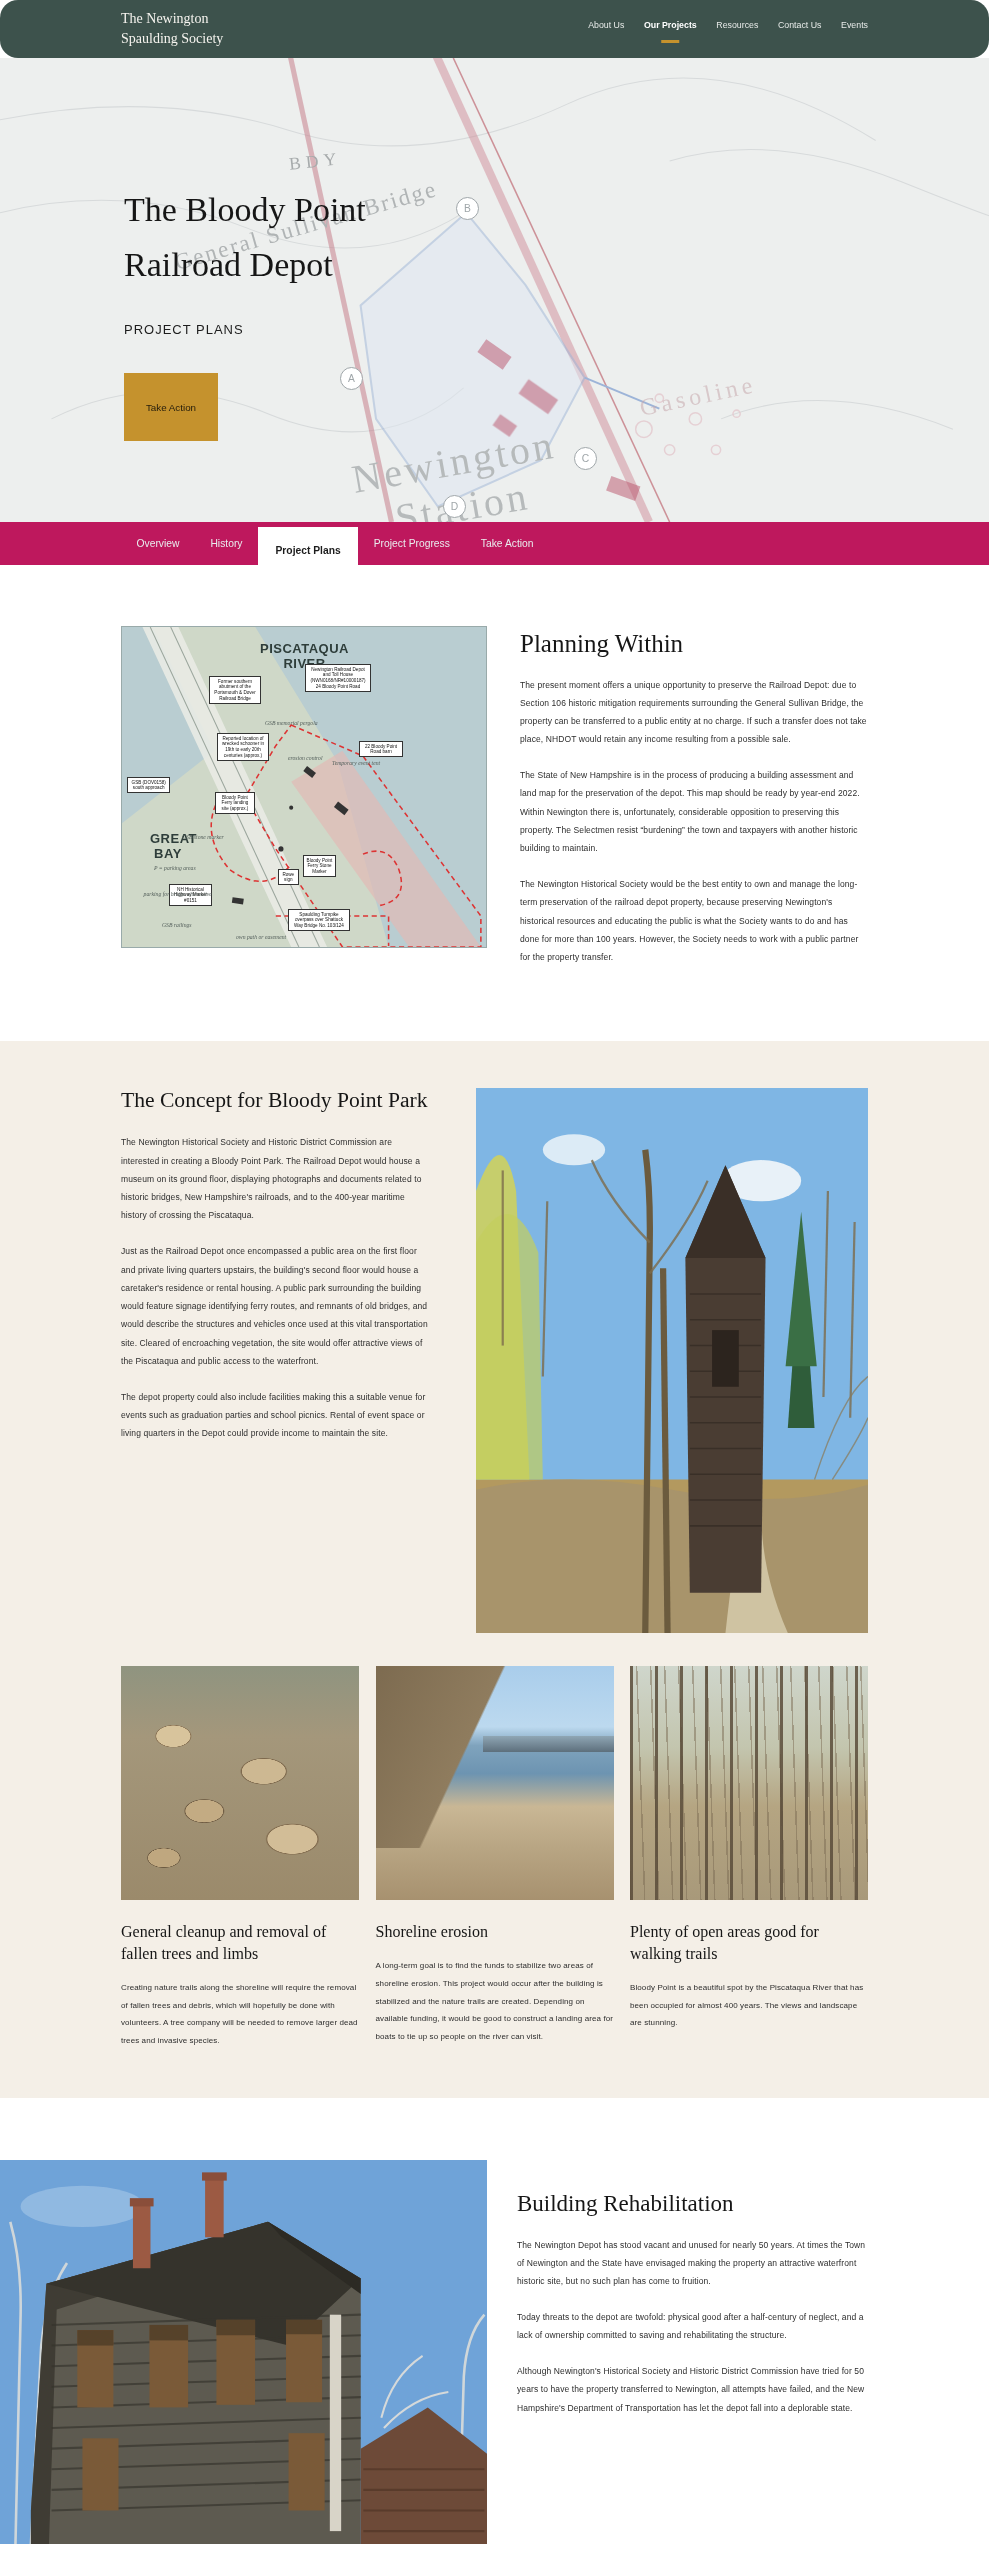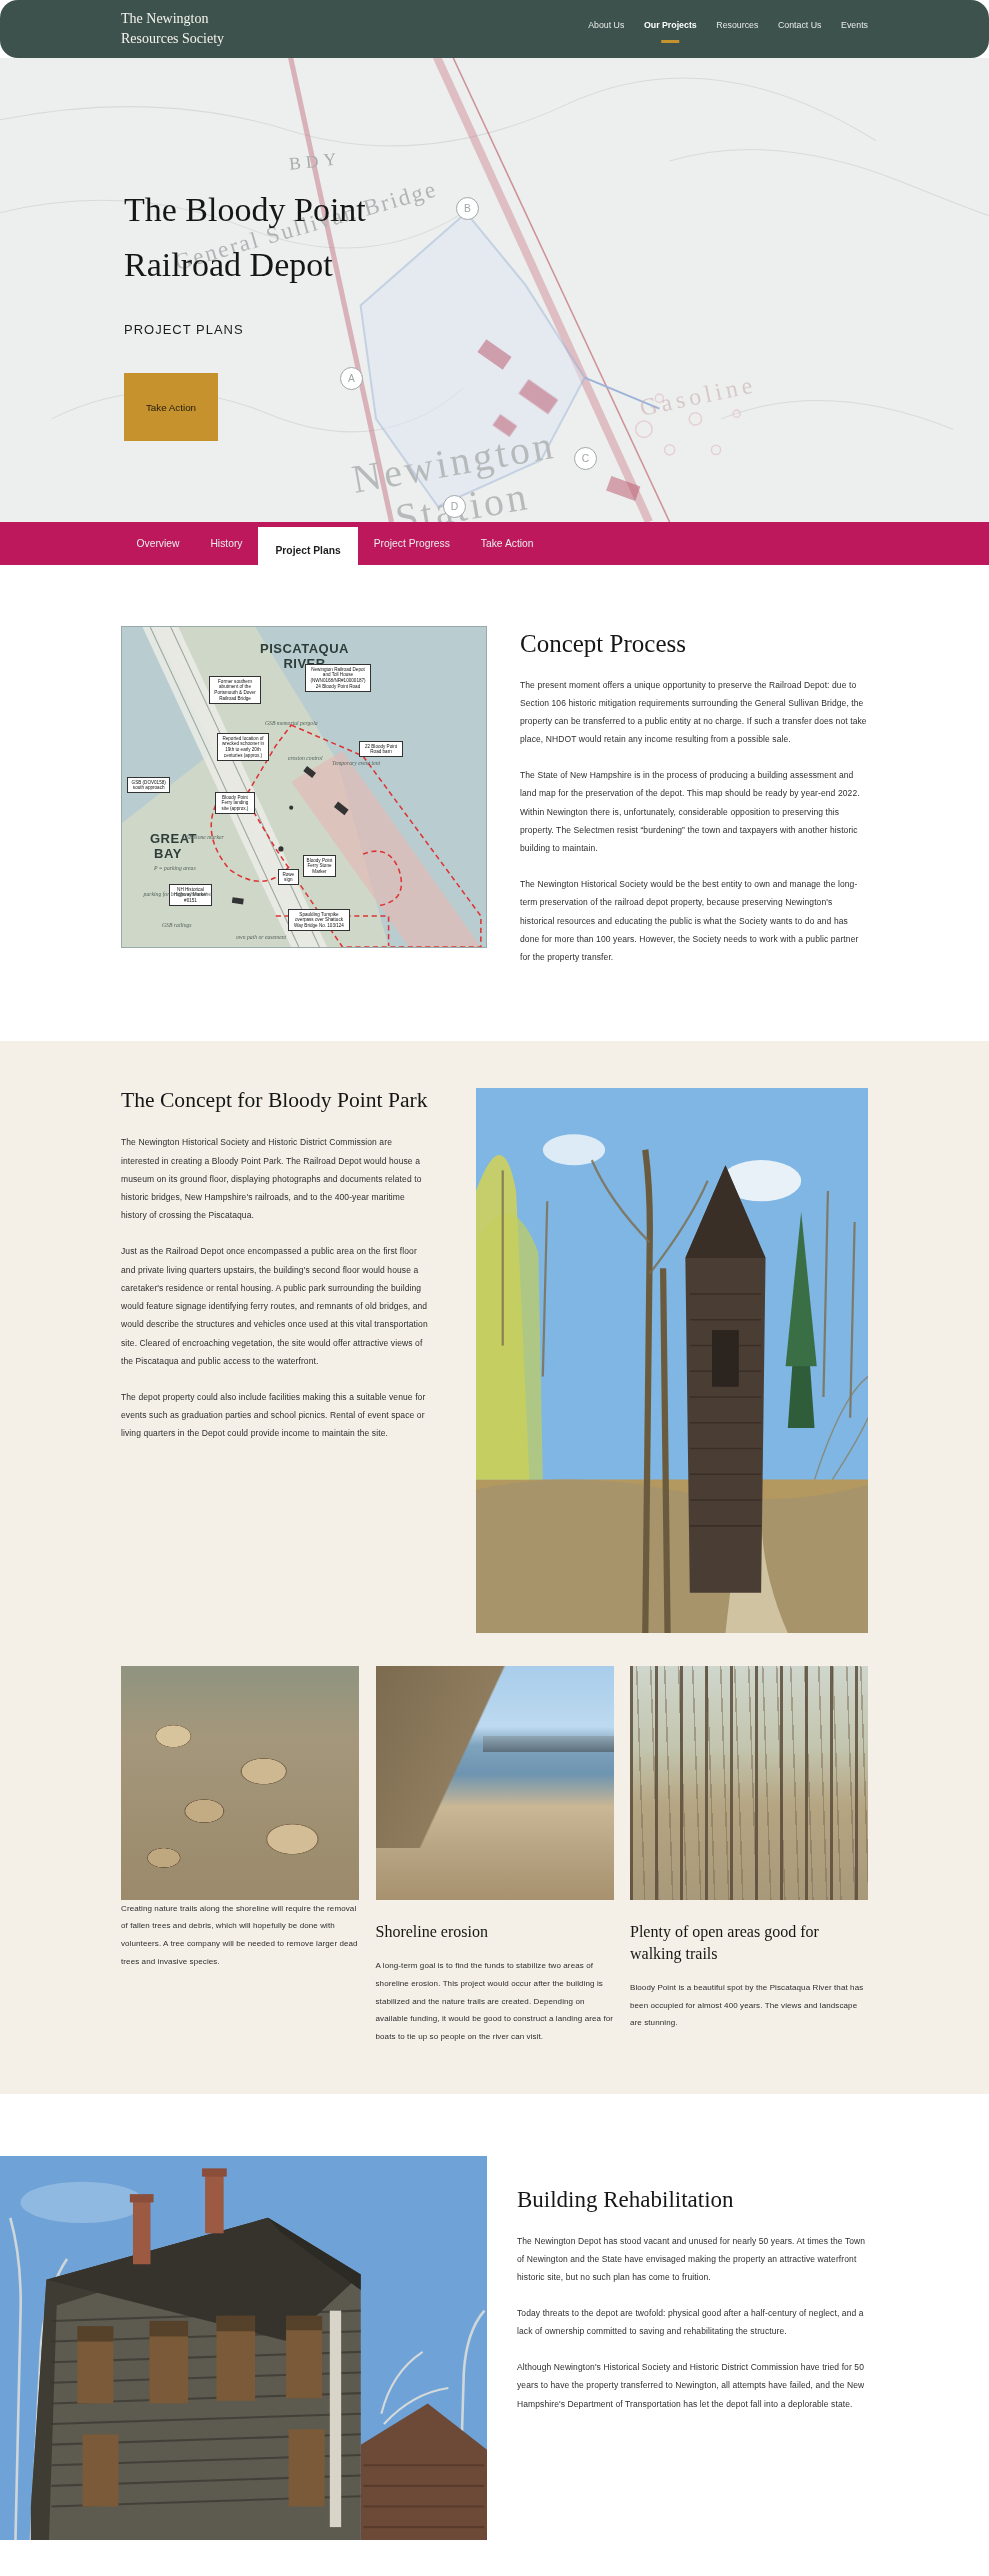--- a/index.html
+++ b/index.html
@@ -93,21 +93,21 @@
   .rehab-text { flex:1; padding:31px 120px 0 30px; }
   .rehab-text h2 { font-size:23px; margin-bottom:18.5px; }
 </style>
 </head>
 <body>
 
 <header class="site-header">
   <div class="container">
     <div class="logo">
       <div>The Newington</div>
-      <div>Resources Society</div>
+      <div>Spaulding Society</div>
     </div>
     <nav class="main-nav">
       <a class="nav-item">About Us</a>
       <a class="nav-item active">
         <span>Our Projects</span>
         <span class="nav-underline"></span>
       </a>
       <a class="nav-item">Resources</a>
       <a class="nav-item">Contact Us</a>
       <a class="nav-item">Events</a>
@@ -216,21 +216,21 @@
       <span class="map-hand" style="left:143px; top:93px;">GSB memorial pergola</span>
       <span class="map-hand" style="left:166px; top:128px;">erosion control</span>
       <span class="map-hand" style="left:210px; top:133px;">Temporary event tent</span>
       <span class="map-hand" style="left:60px; top:207px;">GSB stone marker</span>
       <span class="map-hand" style="left:32px; top:238px;">P = parking areas</span>
       <span class="map-hand" style="left:21.6px; top:264px;">parking for bridge alternative</span>
       <span class="map-hand" style="left:40px; top:295px;">GSB railings</span>
       <span class="map-hand" style="left:114px; top:307px;">own path or easement</span>
     </figure>
     <div class="planning-text">
-      <h2 class="h-serif">Concept Process</h2>
+      <h2 class="h-serif">Planning Within</h2>
       <p class="body">The present moment offers a unique opportunity to preserve the Railroad Depot: due to Section 106 historic mitigation requirements surrounding the General Sullivan Bridge, the property can be transferred to a public entity at no charge.  If such a transfer does not take place, NHDOT would retain any income resulting from a possible sale.</p>
       <p class="body">The State of New Hampshire is in the process of producing a building assessment and land map for the preservation of the depot. This map should be ready by year-end 2022. Within Newington there is, unfortunately, considerable opposition to preserving this property. The Selectmen resist “burdening” the town and taxpayers with another historic building to maintain.</p>
       <p class="body">The Newington Historical Society would be the best entity to own and manage the long-term preservation of the railroad depot property, because preserving Newington's historical resources and educating the public is what the Society wants to do and has done for more than 100 years. However, the Society needs to work with a public partner for the property transfer.</p>
     </div>
   </div>
 </section>
 
 <section class="concept-wrap">
   <div class="container">
     <div class="concept">
@@ -283,20 +283,21 @@
             <path d="M760 760 Q820 600 880 560"></path>
               <path d="M800 760 Q860 680 880 640"></path>
           </g>
         </svg>
       </figure>
     </div>
 
     <div class="gallery">
       <div class="card">
         <div class="ph ph-logs"></div>
+        <h3>General cleanup and removal of fallen trees and limbs</h3>
         <p>Creating nature trails along the shoreline will require the removal of fallen trees and debris, which will hopefully be done with volunteers. A tree company will be needed to remove larger dead trees and invasive species.</p>
       </div>
       <div class="card">
         <div class="ph ph-shore"></div>
         <h3>Shoreline erosion</h3>
         <p>A long-term goal is to find the funds to stabilize two areas of shoreline erosion. This project would occur after the building is stabilized and the nature trails are created. Depending on available funding, it would be good to construct a landing area for boats to tie up so people on the river can visit.</p>
       </div>
       <div class="card">
         <div class="ph ph-trail"></div>
         <h3>Plenty of open areas good for walking trails</h3>

